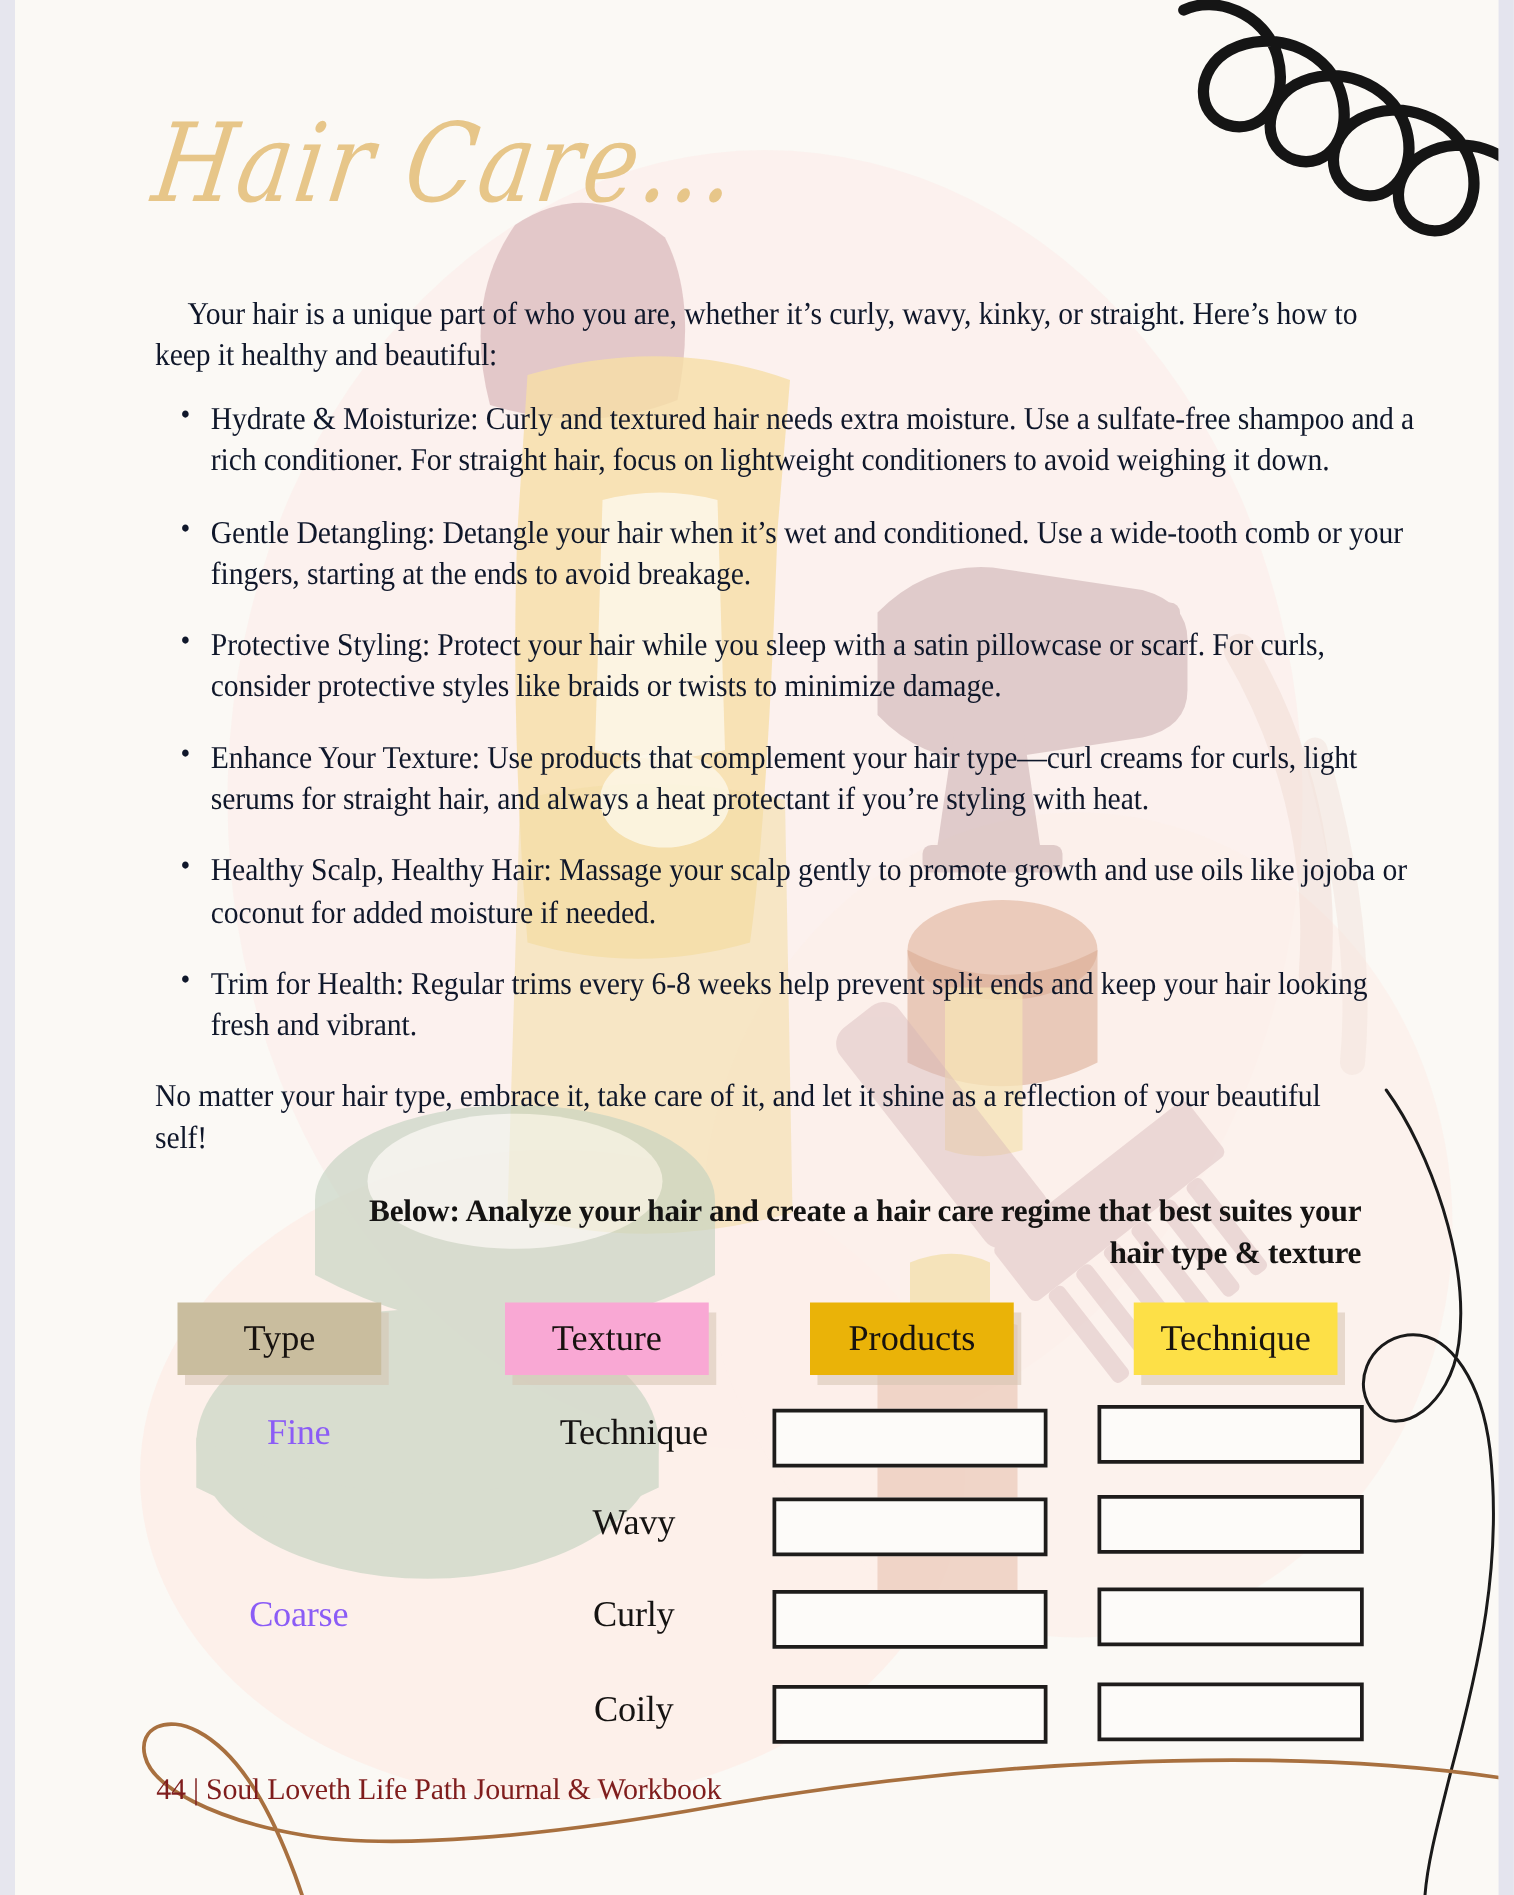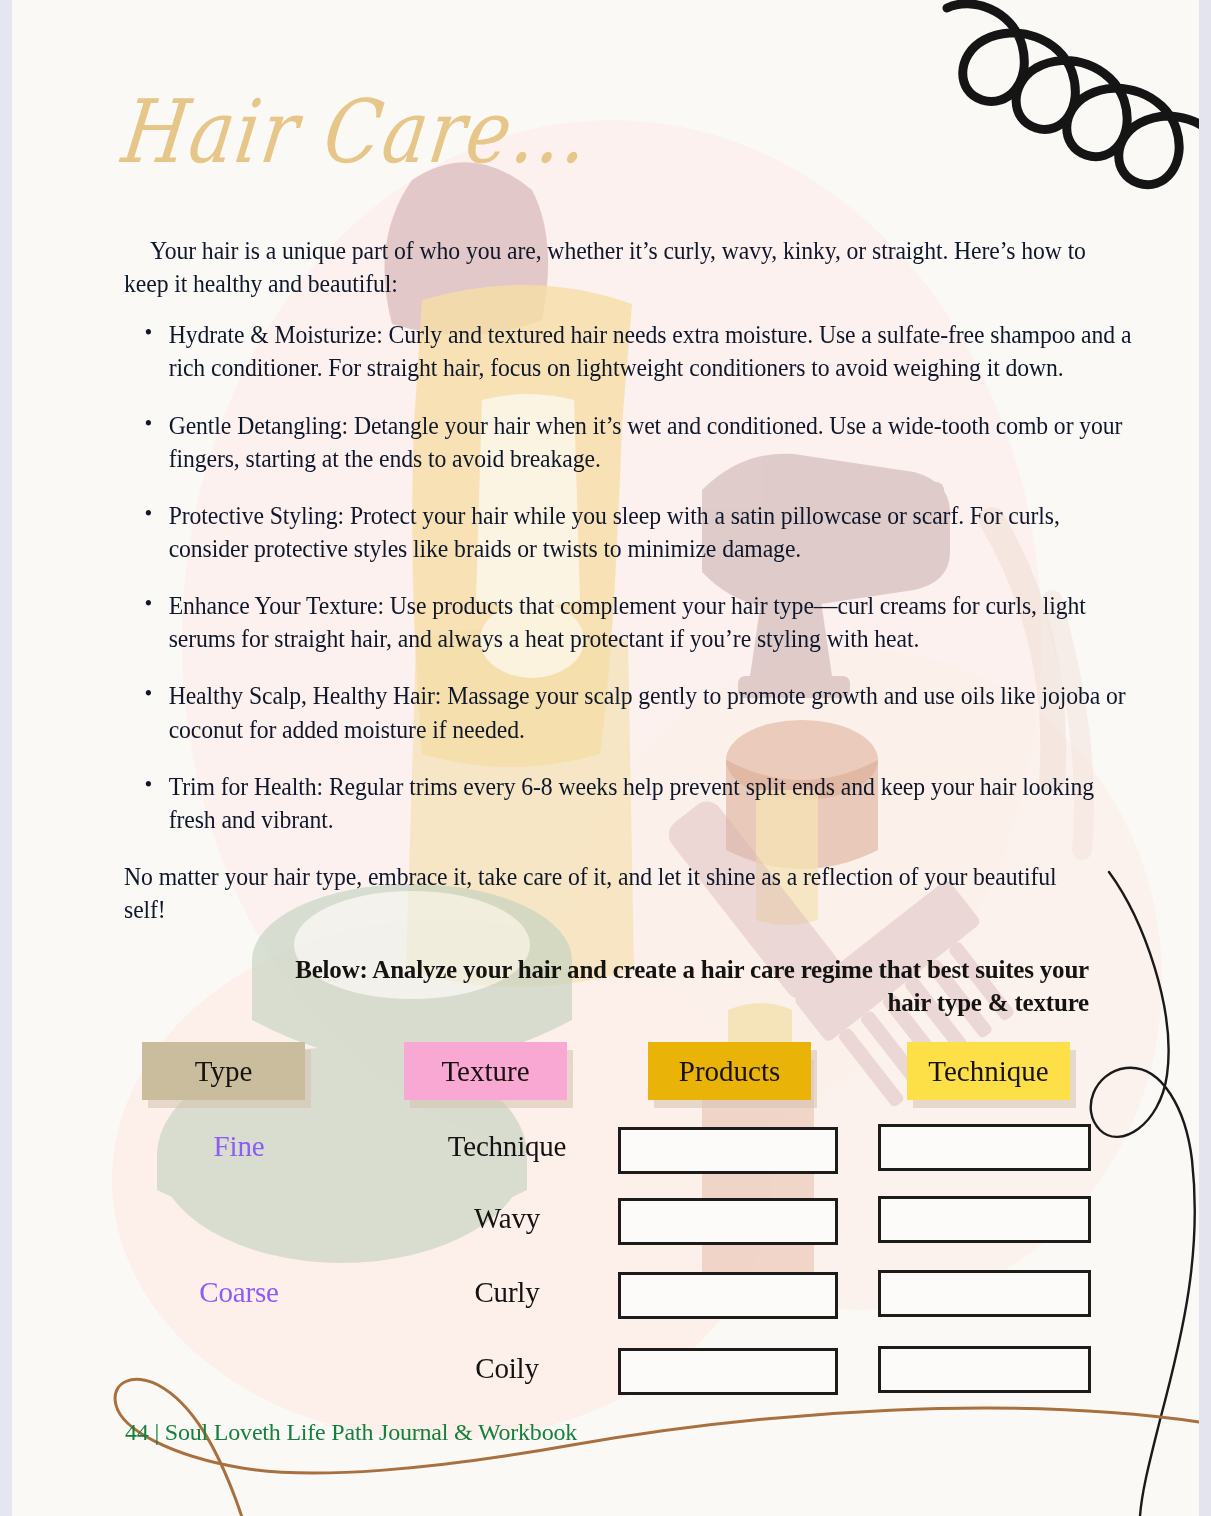--- a/index.html
+++ b/index.html
@@ -113,21 +113,21 @@
   }
   .wbox{
     position:absolute;height:47px;background:#fdfbf9;
     border:3px solid #1e1c1b;box-sizing:border-box;
   }
   .wbox.p{left:494px;width:220px;}
   .wbox.t{left:754px;width:213px;}
 
   .footer{
     position:absolute;left:113px;top:1419px;
-    font-size:24px;color:#15803d;letter-spacing:-0.2px;
+    font-size:24px;color:#7f1d1d;letter-spacing:-0.2px;
     white-space:nowrap;
   }
 </style>
 </head>
 <body>
 
 <div class="page">
 
   <div class="bg-art">
     <svg class="deco-svg" width="1187" height="1516" viewBox="0 0 1187 1516">

